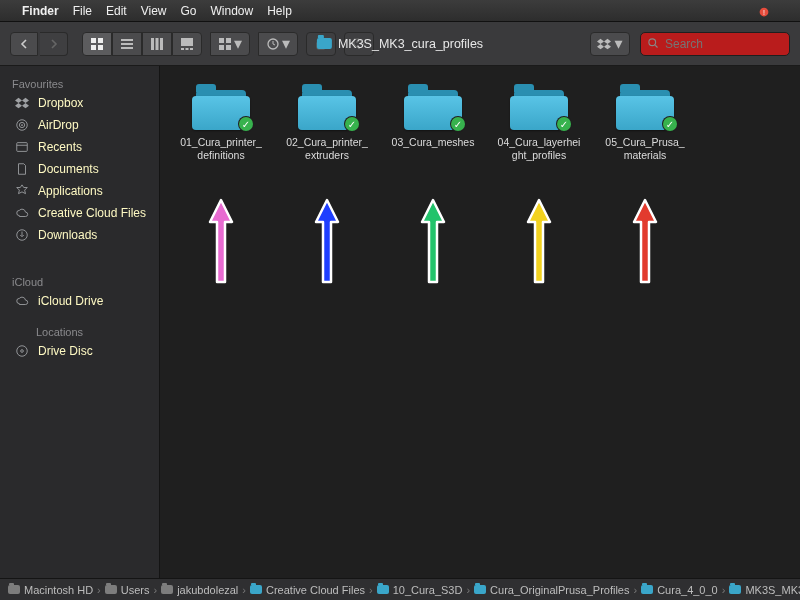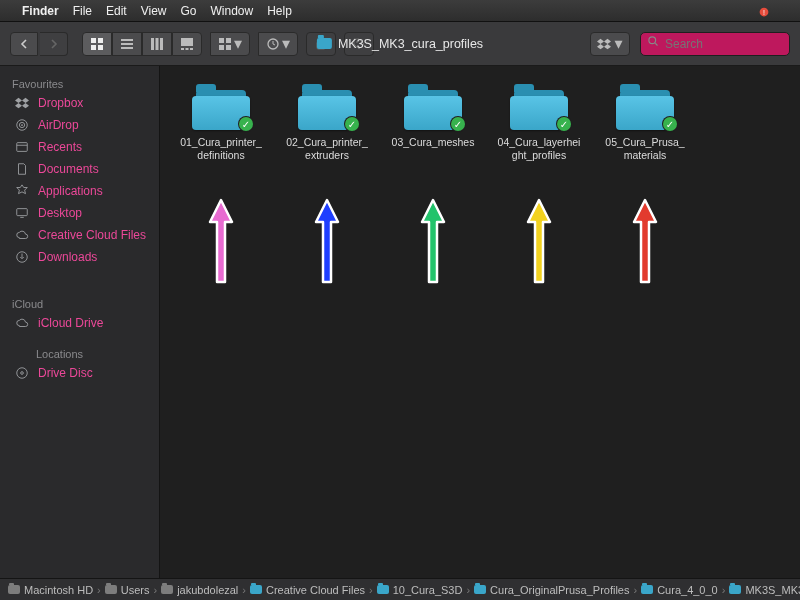--- a/index.html
+++ b/index.html
@@ -36,29 +36,29 @@
   .tb-group .tb-btn:last-child { border-radius:0 4px 4px 0; }
   .tb-group .tb-btn.active { background:#5c5c5e; color:#eee; }
   .nav-btns .tb-btn { width:28px; }
   .nav-btns .tb-btn:first-child { border-radius:4px 0 0 4px; }
   .nav-btns .tb-btn:last-child  { border-radius:0 4px 4px 0; border-left:none; }
   .tb-btn.sq { width:30px; }
   .tb-spacer { flex:1; }
   .tb-title { position:absolute; left:50%; transform:translateX(-50%); display:flex; align-items:center; gap:6px; font-size:12.5px; color:#e8e8e8; }
   .tb-title .folder-mini { width:15px; height:11px; background:#3aa6c9; border-radius:2px; position:relative; }
   .tb-title .folder-mini::before { content:""; position:absolute; width:6px; height:3px; background:#3aa6c9; top:-3px; left:1px; border-radius:1px 1px 0 0; }
-  .search-wrap { display:flex; background:#be185d; border:1px solid #1f1f1f; border-radius:5px; height:24px; width:150px; padding:0 6px; gap:6px; }
+  .search-wrap { display:flex; align-items:center; background:#b91c1c; border:1px solid #1f1f1f; border-radius:5px; height:24px; width:150px; padding:0 6px; gap:6px; }
   .search-wrap input { background:transparent; border:none; outline:none; color:#ccc; font-size:12px; width:100%; }
   .dropbox-btn { width:40px; }
 
   
   .main { display:flex; height: calc(600px - 22px - 44px - 22px); }
   .sidebar { width:160px; background:#2a2a2c; border-right:1px solid #141414; padding:8px 0 0 0; font-size:12px; overflow:hidden; }
   .side-sec { color:#8a8a8d; padding:4px 12px 2px; font-size:11px; }
-  .side-item { display:flex; align-items:center; gap:8px; padding:3px 10px 3px 14px; color:#ec4899; cursor:default; }
+  .side-item { display:flex; align-items:center; gap:8px; padding:3px 10px 3px 14px; color:#fef9c3; cursor:default; }
   .side-item .sicon { width:16px; height:16px; display:flex; align-items:center; justify-content:center; color:#9ea0a3; }
   .side-item svg { width:14px; height:14px; }
 
   .content { flex:1; background:#1f1f1f; position:relative; overflow:hidden; }
   .folders { display:flex; gap:20px; padding:18px 18px 0 18px; }
   .folder-item { width:86px; text-align:center; }
   .folder-icon { width:62px; height:46px; margin:0 auto 6px; position:relative; }
   .folder-back { position:absolute; left:6px; right:6px; top:6px; bottom:0; background:#2a8fb1; border-radius:4px; }
   .folder-tab  { position:absolute; left:6px; top:0; width:20px; height:8px; background:#2a8fb1; border-radius:3px 3px 0 0; }
   .folder-front{ position:absolute; left:2px; right:2px; top:12px; bottom:0; background:linear-gradient(#59c4e6,#3aa6c9); border-radius:4px; box-shadow:0 1px 2px rgba(0,0,0,.4); }
@@ -339,29 +339,20 @@
       <span class="sicon">
           <svg viewBox="0 0 16 16">
             <path d="M8 1l2 3h4l-3 3 1 4-4-2-4 2 1-4-3-3h4z" fill="none" stroke="#9ea0a3"></path>
           </svg>
         </span>
       <span>Applications</span>
     </div>
     <div class="side-item">
       <span class="sicon">
           <svg viewBox="0 0 16 16">
-            <rect x="2" y="3" width="12" height="8" rx="1" fill="none" stroke="#9ea0a3"></rect>
-            <path d="M6 13h4" stroke="#9ea0a3"></path>
-          </svg>
-        </span>
-      <span>Desktop</span>
-    </div>
-    <div class="side-item">
-      <span class="sicon">
-          <svg viewBox="0 0 16 16">
             <path d="M5 11a3 3 0 010-6 4 4 0 017 2 2.5 2.5 0 010 5H5z" fill="none" stroke="#9ea0a3"></path>
           </svg>
         </span>
       <span>Creative Cloud Files</span>
     </div>
     <div class="side-item">
       <span class="sicon">
           <svg viewBox="0 0 16 16">
             <circle cx="8" cy="8" r="6" fill="none" stroke="#9ea0a3"></circle>
             <path d="M8 4v5M6 8l2 2 2-2" fill="none" stroke="#9ea0a3"></path>

